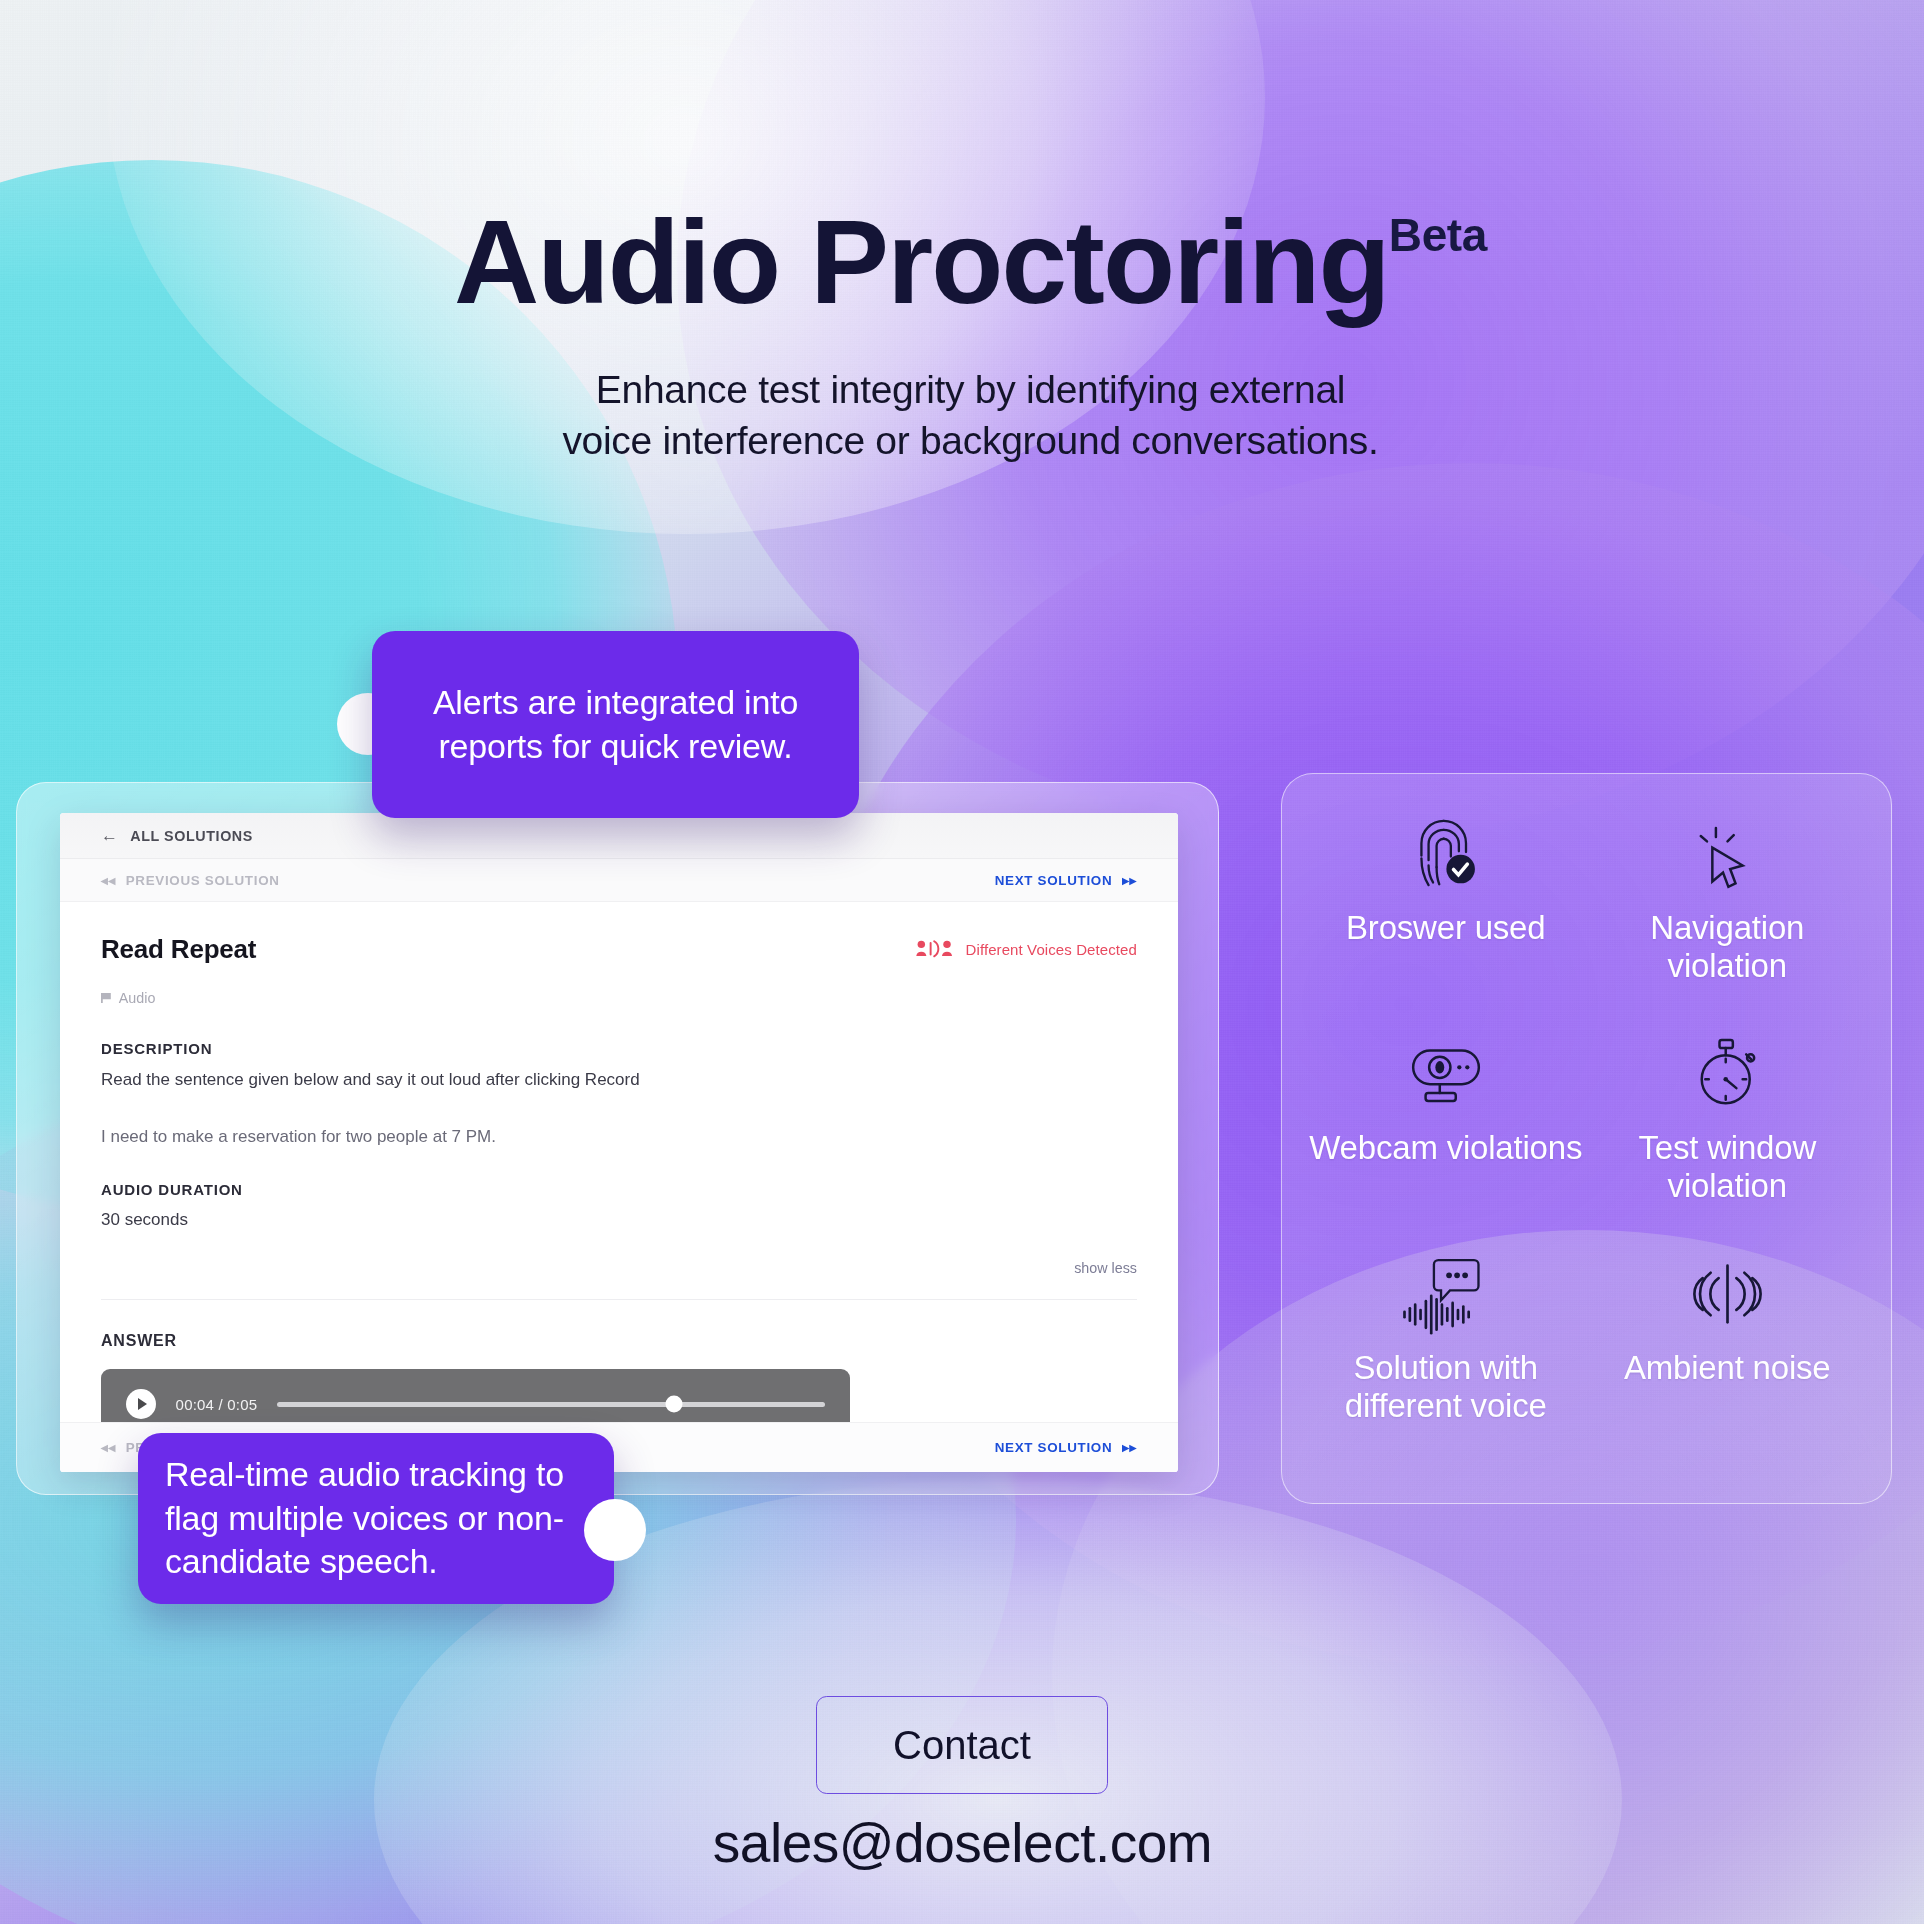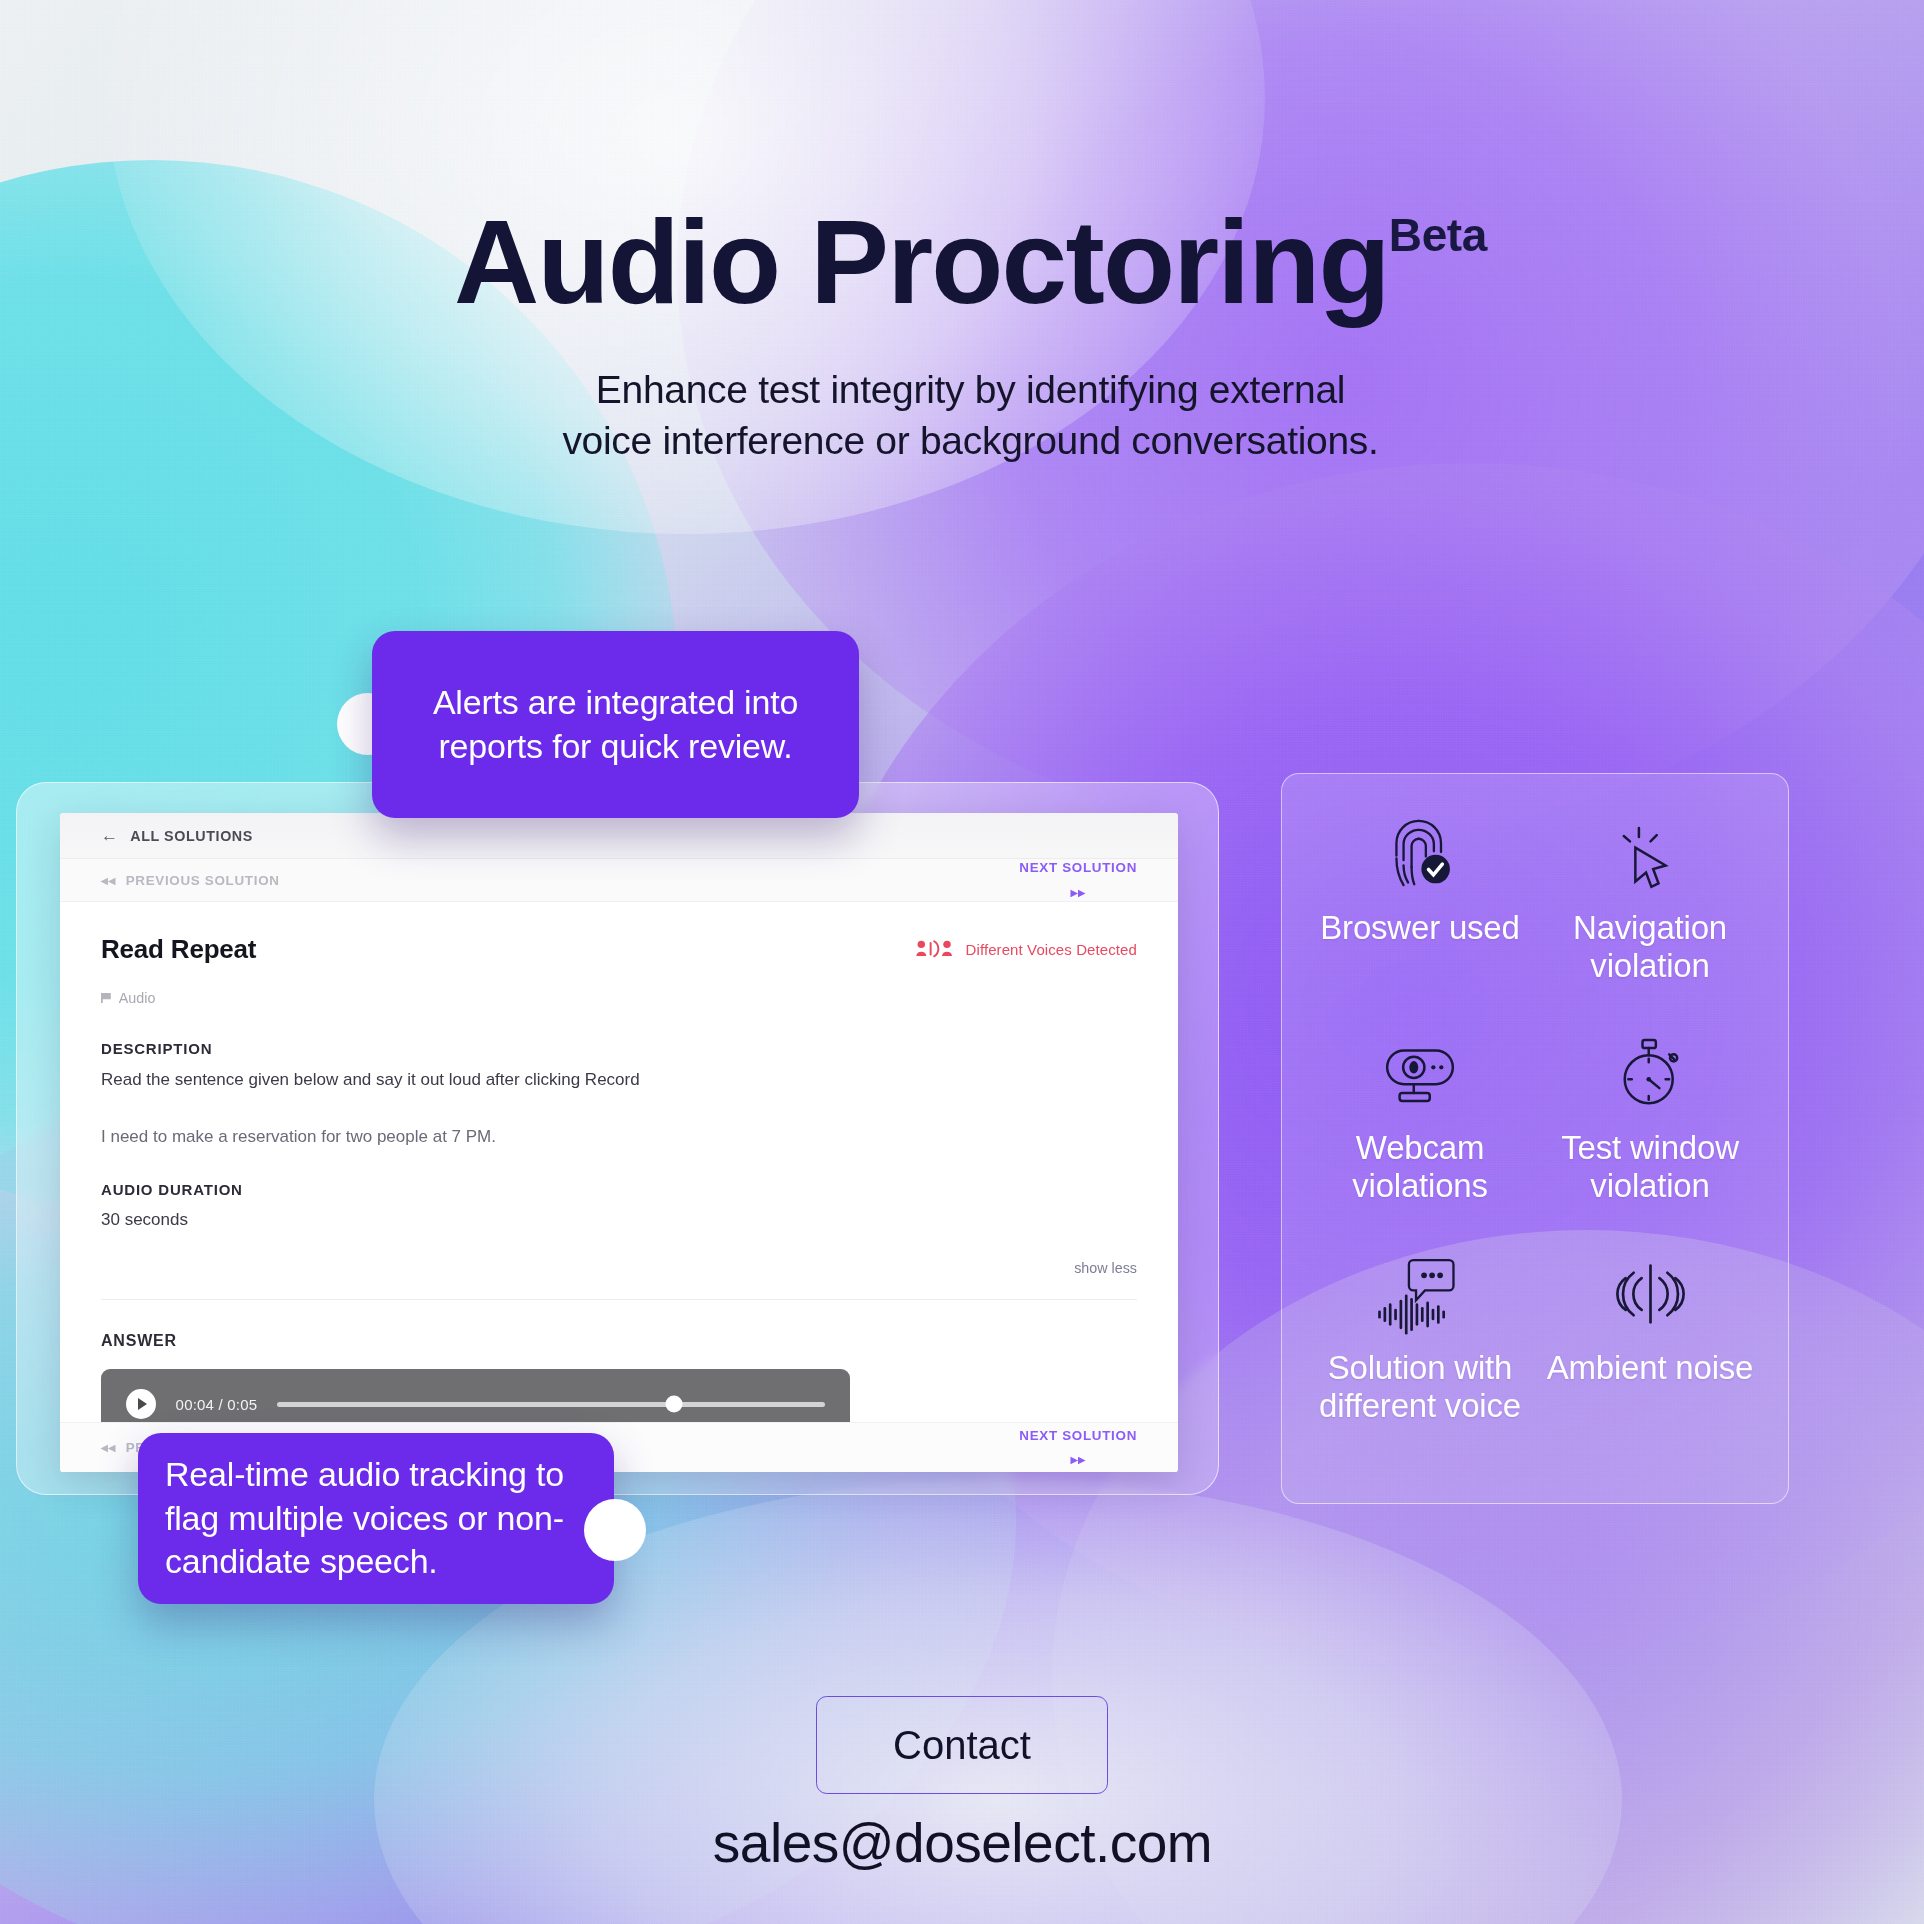--- a/index.html
+++ b/index.html
@@ -121,21 +121,21 @@
     height: 43px; background: #fafafb;
     display: flex; align-items: center; justify-content: space-between;
     padding: 0 41px;
     border-bottom: 0.9px solid #f0f0f2;
   }
   .navlink {
     display: flex; align-items: center; gap: 9.8px;
     font-size: 13.4px; font-weight: 700; letter-spacing: 0.7px;
   }
   .navlink.prev { color: #b9b9c2; }
-  .navlink.next { color: #8b5cf6; flex-direction: column; }
+  .navlink.next { color: #1d4ed8; }
   .shot-body { padding: 32px 41px 0 41px; }
   .q-row { display: flex; align-items: flex-start; justify-content: space-between; }
   .q-title { font-size: 26px; font-weight: 700; color: #15151f; letter-spacing: -0.2px; }
   .q-tag {
     margin-top: 25px; display: flex; align-items: center; gap: 8px;
     font-size: 14.3px; color: #a9a9b4;
   }
   .q-tag .flag { width: 9.8px; height: 10.7px; background: #b4b4bd; clip-path: polygon(0 0,100% 0,100% 62%,18% 62%,18% 100%,0 100%); }
   .alert-pill {
     display: flex; align-items: center; gap: 11px;
@@ -181,22 +181,22 @@
     position: absolute; left: 0; right: 0; bottom: 0;
     height: 50px; background: #fcfcfd;
     border-top: 0.9px solid #f0f0f2;
     display: flex; align-items: center; justify-content: space-between;
     padding: 0 41px;
   }
 
   
   .glass-right {
     position: absolute; left: 1281px; top: 773px;
-    width: 508px; height: 731px;
-    border-radius: 18px;
+    width: 611px; height: 731px;
+    border-radius: 32px;
     background: linear-gradient(150deg, rgba(255,255,255,0.17), rgba(255,255,255,0.07));
     border: 1.3px solid rgba(255,255,255,0.55);
     display: grid;
     grid-template-columns: 1fr 1fr;
     grid-template-rows: 1fr 1fr 1fr;
     padding: 36px 23px 32px 23px;
   }
   .vcell {
     display: flex; flex-direction: column; align-items: center; justify-content: flex-start;
     gap: 12.5px;

